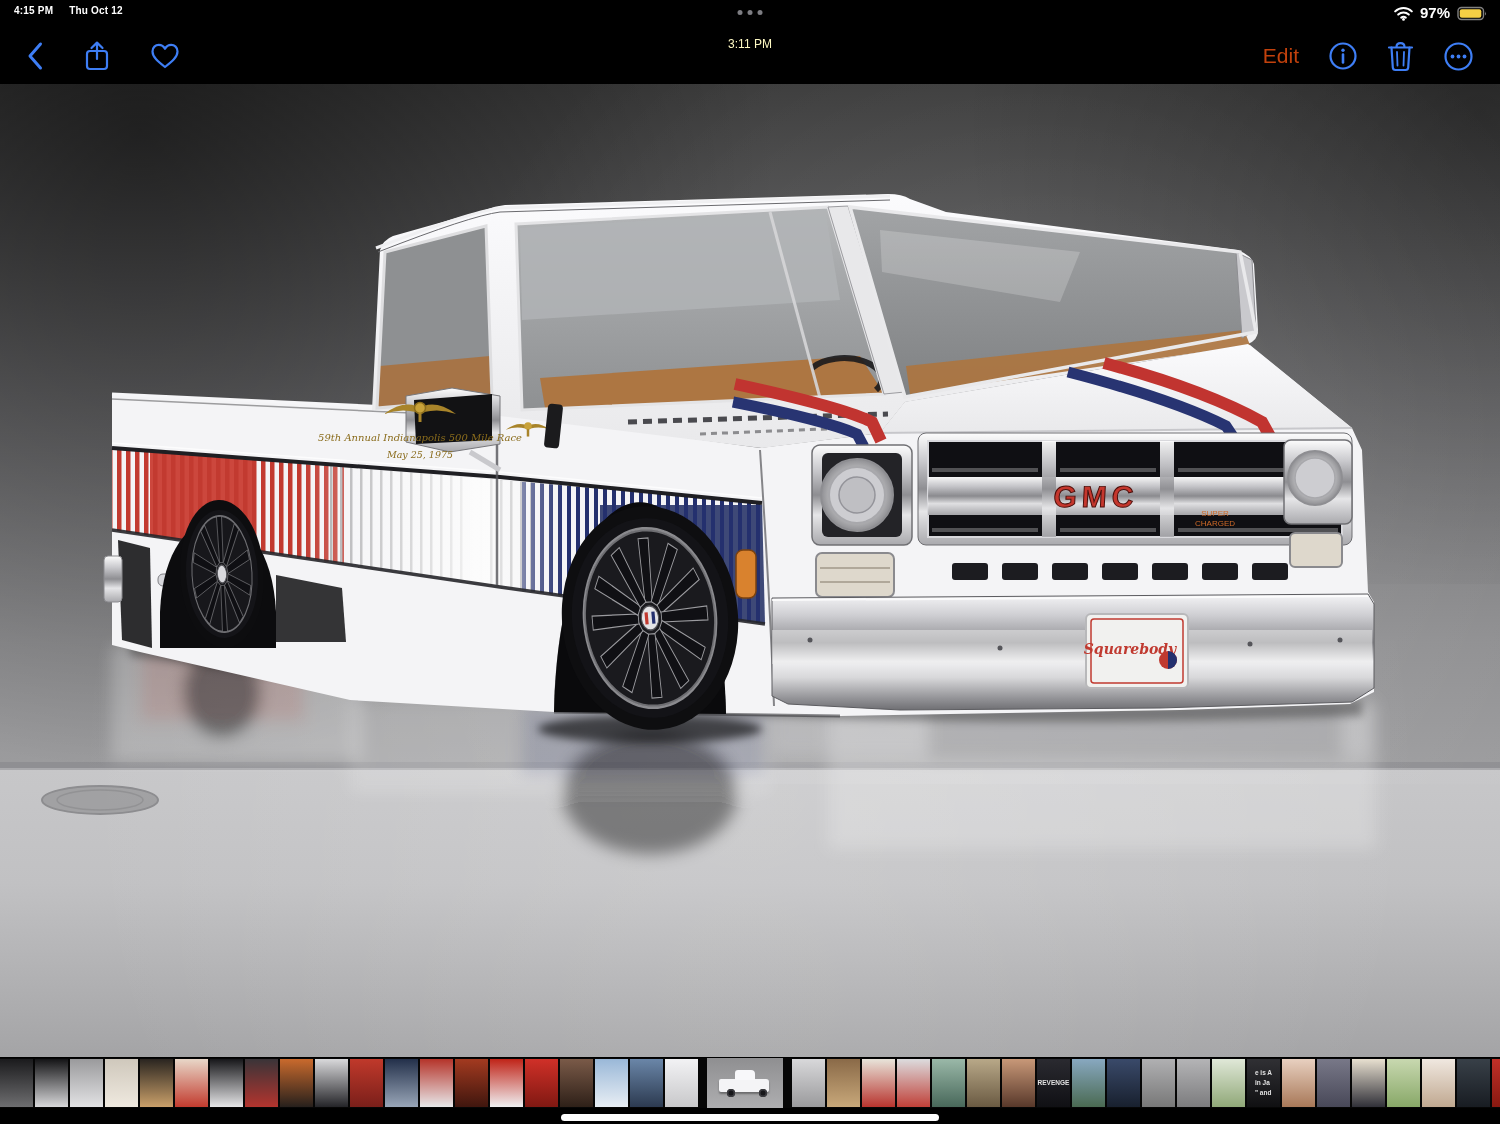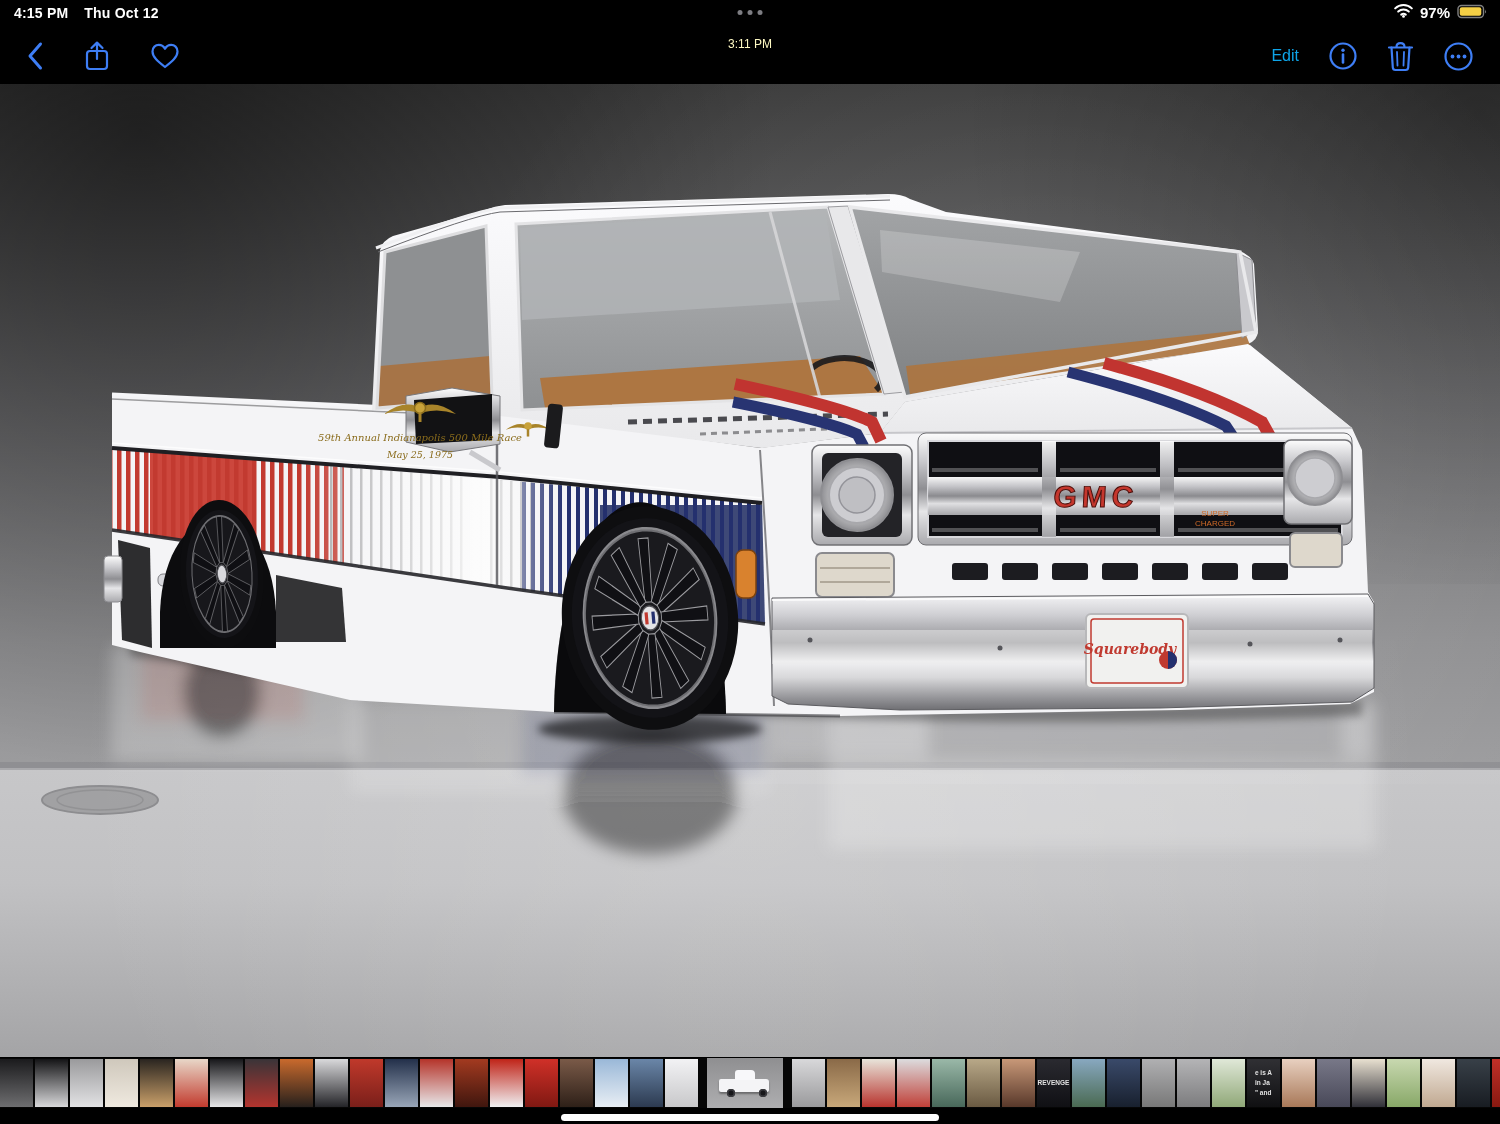--- a/index.html
+++ b/index.html
@@ -1,29 +1,29 @@
 <!DOCTYPE html>
 <html><head>
 <meta charset="utf-8">
 <style>
   html,body{margin:0;padding:0;background:#000;}
   .screen{position:relative;width:1500px;height:1124px;background:#000;overflow:hidden;
           font-family:"Liberation Sans",sans-serif;-webkit-font-smoothing:antialiased;}
   
   .statusbar{position:absolute;left:0;top:0;right:0;height:28px;color:#fff;}
-  .sb-left{position:absolute;left:14px;top:5px;display:flex;gap:16px;font-size:14px;font-weight:700;letter-spacing:.2px;}
+  .sb-left{position:absolute;left:14px;top:5px;display:flex;gap:16px;font-size:10px;font-weight:700;letter-spacing:.2px;}
   .sb-dots{position:absolute;left:50%;top:10px;transform:translateX(-50%);display:flex;gap:5px;}
   .sb-dots i{width:5px;height:5px;border-radius:50%;background:#7d7d82;display:block;}
-  .sb-right{position:absolute;right:12px;top:4px;display:flex;align-items:flex-start;gap:7px;font-size:15px;font-weight:700;}
+  .sb-right{position:absolute;right:12px;top:4px;display:flex;align-items:flex-end;gap:7px;font-size:15px;font-weight:700;}
   
   .navbar{position:absolute;left:0;top:28px;right:0;height:56px;color:#3E7EF5;}
   .nav-left{position:absolute;left:26px;top:0;height:56px;display:flex;align-items:center;gap:40px;}
   .nav-right{position:absolute;right:26px;top:0;height:56px;display:flex;align-items:center;gap:29px;}
   .nav-btn{display:flex;align-items:center;justify-content:center;cursor:pointer;}
-  .edit-label{font-size:16px;color:#0ea5e9;}
+  .edit-label{font-size:21px;color:#c2410c;}
   .nav-title{position:absolute;left:0;right:0;top:7px;text-align:center;pointer-events:none;}
   .nav-title .t1{font-size:17px;color:#ededf0;font-weight:400;}
   .nav-title .t2{font-size:12px;color:#fef9c3;margin-top:2px;}
   
   .photo{position:absolute;left:0;top:84px;width:1500px;height:973px;background:#5a5a5a;}
   
   .filmstrip{position:absolute;left:0;top:1058px;width:1500px;height:50px;background:#060606;
              display:flex;align-items:center;gap:2px;overflow:hidden;}
   .thumb{flex:0 0 33px;height:48px;display:flex;align-items:center;justify-content:center;overflow:hidden;}
   .thumb .ttext{font-size:6.5px;color:#e2e2e2;line-height:1.5;white-space:pre-line;text-align:left;font-weight:700;}

